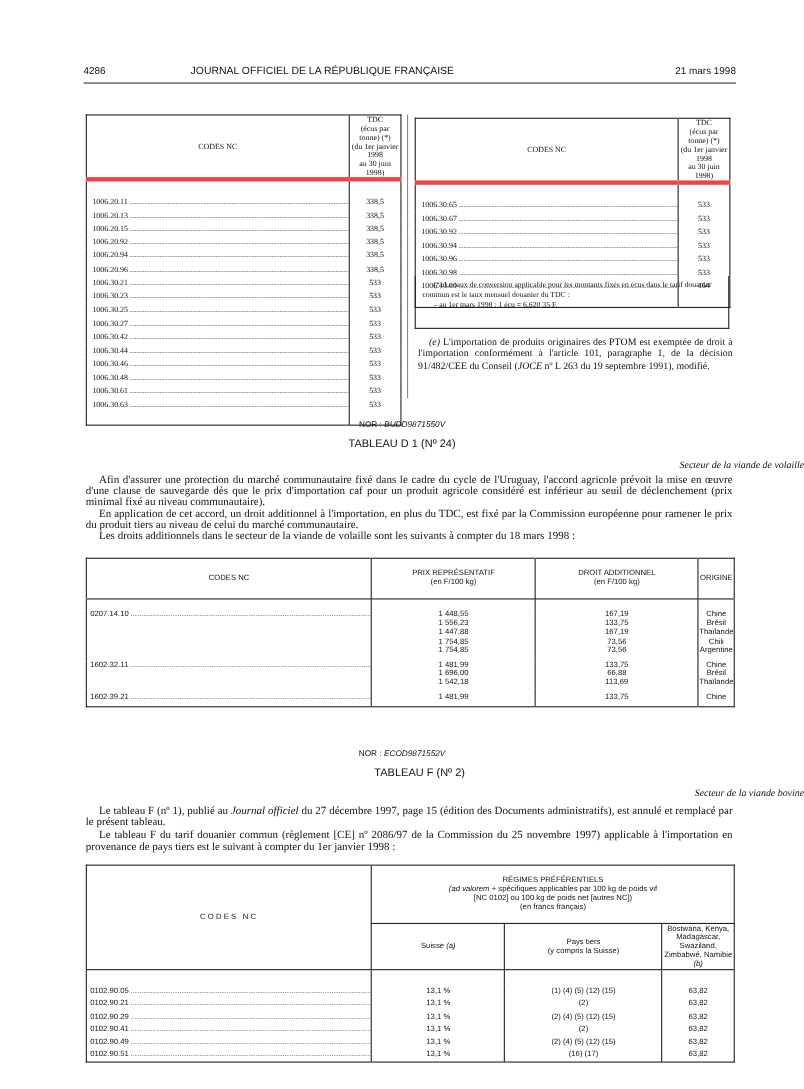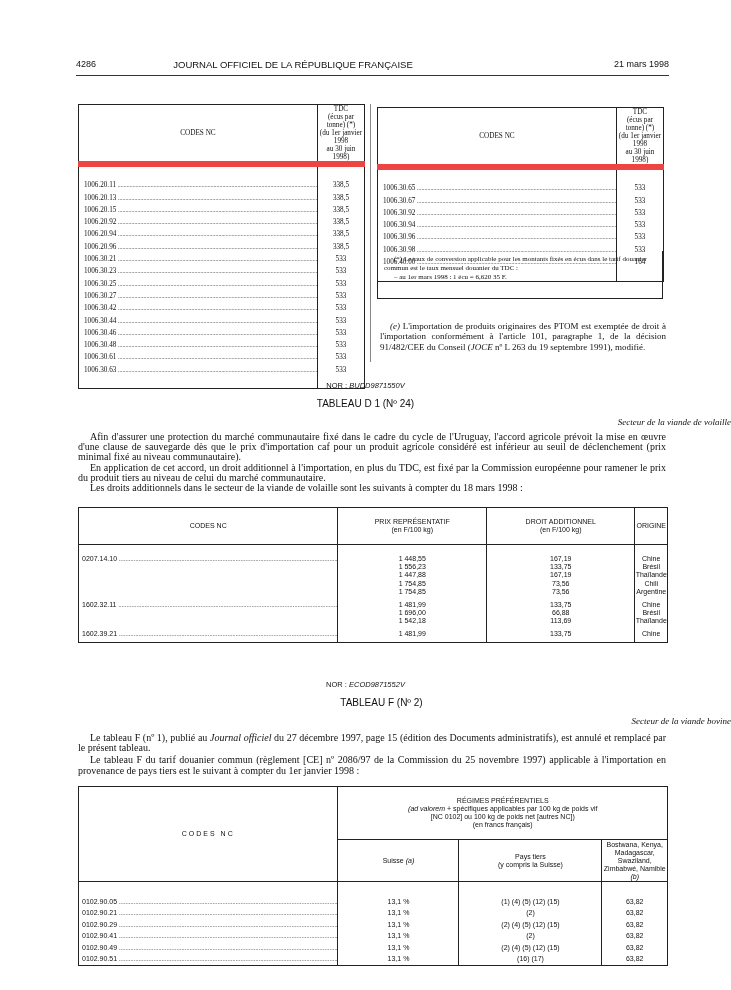--- a/index.html
+++ b/index.html
@@ -10,38 +10,38 @@
 
   
   #hdr-page { left:76px; top:59px; font-size:9px; }
   #hdr-title { left:0; width:586px; top:59px; text-align:center; font-size:9.5px; }
   #hdr-date { right:62px; top:59px; font-size:9px; }
   #hdr-rule { left:76px; top:75px; width:593px; height:1px; background:#333; }
 
   
   table { border-collapse:collapse; }
   .t1 { position:absolute; border:1px solid #222; font-size:7.2px; }
-  .t1 th { font-weight:normal; border-bottom:6px solid #ef4444; text-align:center; line-height:8px; padding:0; }
+  .t1 th { font-weight:normal; border-bottom:4px solid #ef4444; text-align:center; line-height:8px; padding:0; }
   .t1 td { padding:0; line-height:12.3px; height:12.3px; }
   .t1 .c1 { border-right:1px solid #222; }
   .code { padding-left:5px !important; white-space:nowrap; overflow:hidden; }
   .dots::after { content:" ....................................................................................................................................."; color:#555; letter-spacing:-0.3px; }
   .val { text-align:center; }
 
   #tabA { left:78px; top:104px; width:287px; }
   #tabA .c1w { width:150px; }
   #tabB { left:377px; top:107px; width:287px; }
   #tabB .c1w { width:160px; }
 
   #noteBox { position:absolute; left:377px; top:251px; width:286px; height:48px; border:1px solid #222; border-top:none;
              font-size:7px; line-height:9px; padding:4px 6px 0 6px; box-sizing:border-box; }
   #noteBox p { margin:0; }
   #noteBox .ind { text-indent:10px; }
 
-  #pargE { left:380px; top:321px; width:286px; font-size:9px; line-height:10.3px; text-align:justify; }
+  #pargE { left:380px; top:306px; width:286px; font-size:9px; line-height:10.3px; text-align:justify; }
 
   .vline { position:absolute; width:1px; background:#888; }
 
   
   .nor { font-family:"Liberation Sans", sans-serif; font-size:7.5px; text-align:center; left:0; width:731px; }
   .nor i { font-style:italic; }
   .ttl { font-family:"Liberation Sans", sans-serif; font-size:10px; text-align:center; left:0; width:731px; }
   .sub { font-size:9px; font-style:italic; text-align:right; left:0; width:731px; }
   .para { left:78px; width:588px; font-size:10px; line-height:10.2px; text-align:justify; }
   .para p { margin:0; text-indent:12px; }

